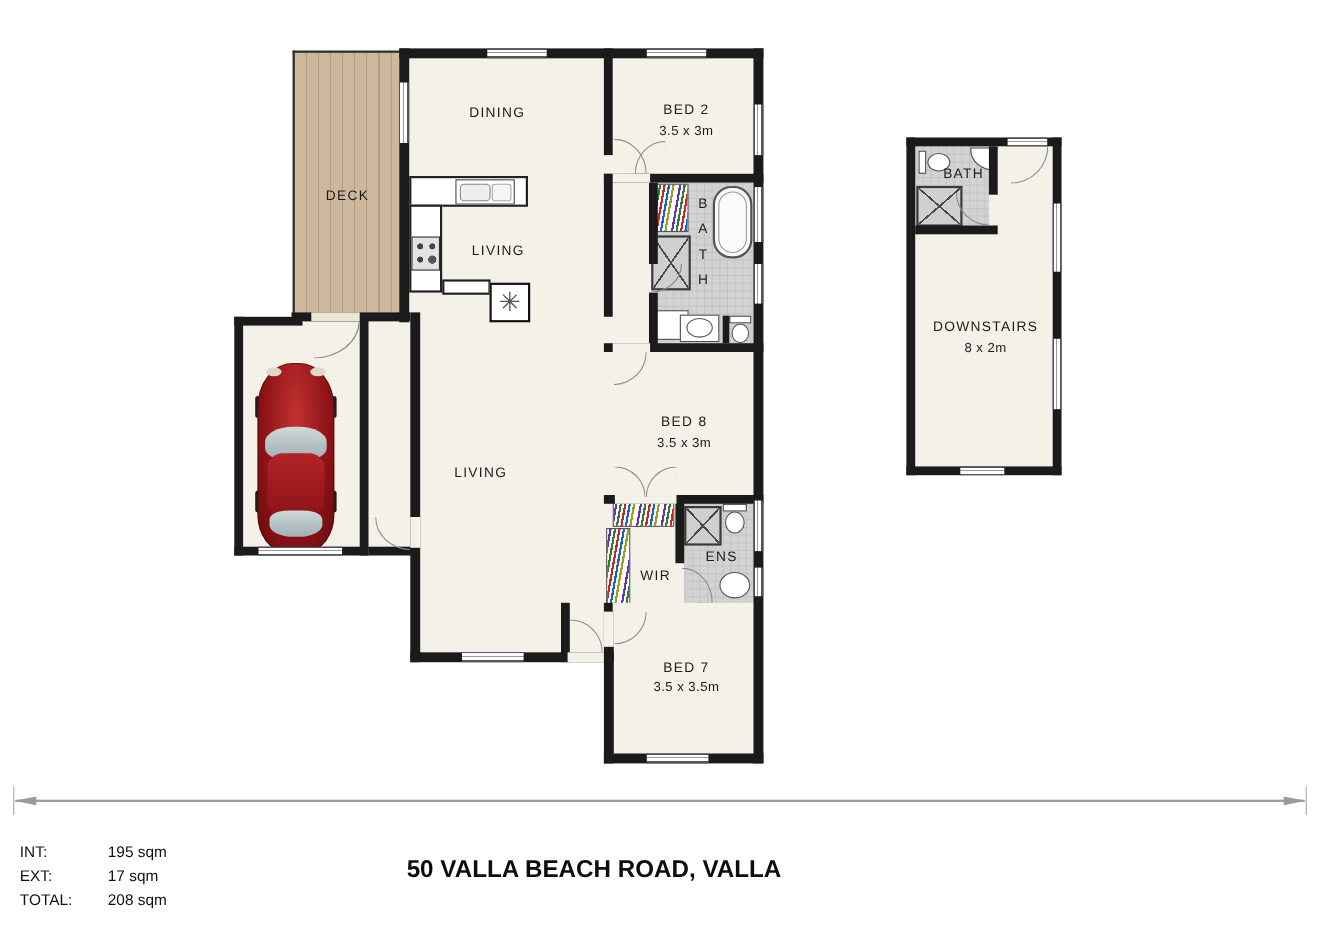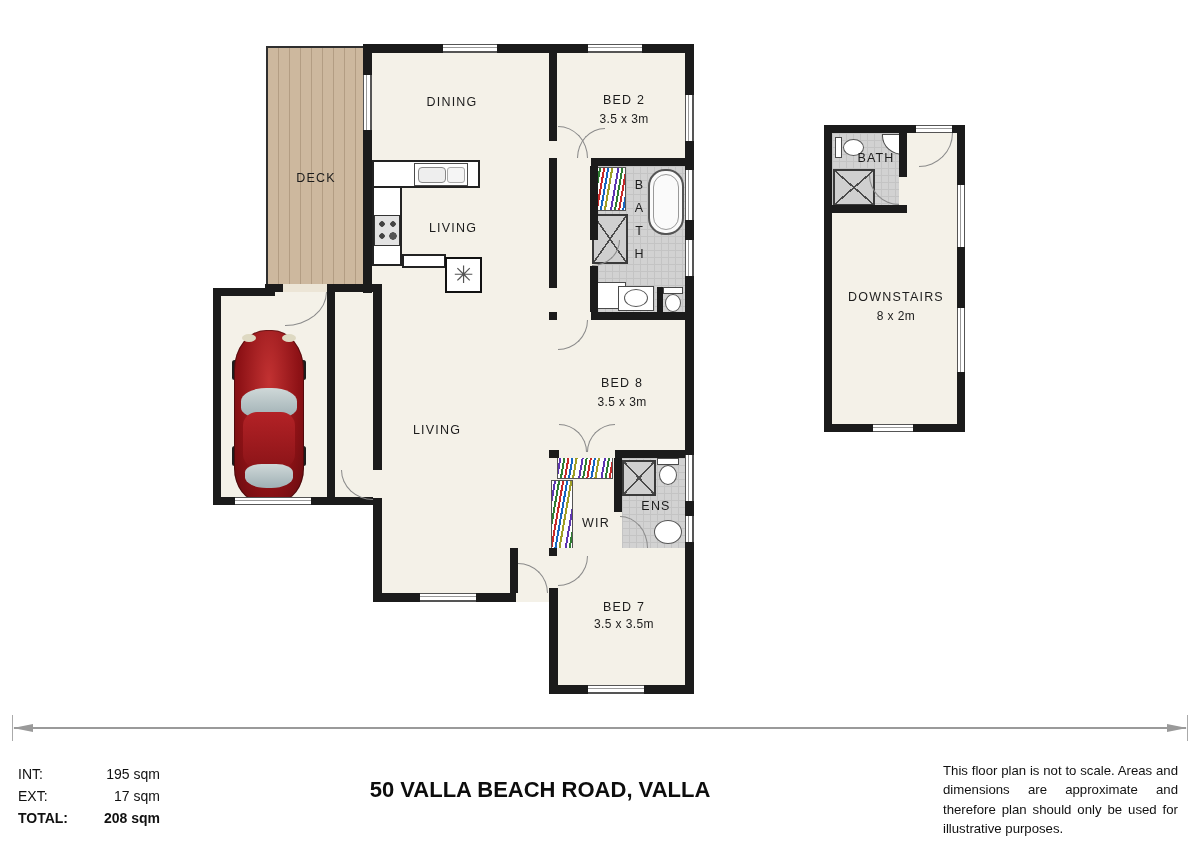--- a/index.html
+++ b/index.html
@@ -44,22 +44,22 @@
           radial-gradient(circle at 18px 8px,#444 2.5px,transparent 3px),
           radial-gradient(circle at 7px 20px,#444 2.5px,transparent 3px),
           radial-gradient(circle at 18px 20px,#555 3.5px,transparent 4px);}
   .dw{position:absolute;background:#fff;border:2.5px solid #111;box-sizing:border-box;
       display:flex;align-items:center;justify-content:center;font-size:24px;color:#555;}
   .scale-line{position:absolute;background:#9a9a9a;}
   .tick{position:absolute;background:#aaa;}
   .arrow{position:absolute;width:0;height:0;border-top:4px solid transparent;border-bottom:4px solid transparent;}
   .areas{position:absolute;left:18px;top:763px;font-size:14px;line-height:22px;color:#111;}
   .alab{display:inline-block;width:80px;}
-  .aval{display:inline-block;width:62px;text-align:right;}
-  .bold{font-weight:bold;}
+  .aval{display:inline-block;width:62px;text-align:left;}
+  .bold{font-weight:normal;}
   .title{position:absolute;left:540px;top:777px;transform:translateX(-50%);
          font-size:22px;font-weight:bold;color:#0d0d0d;white-space:nowrap;}
   .disclaimer{position:absolute;left:943px;top:761px;width:235px;font-size:13.2px;
               line-height:19.4px;text-align:justify;color:#111;}
   .car{position:absolute;left:234px;top:330px;width:70px;height:172px;}
   .car-body{position:absolute;left:0;top:0;right:0;bottom:0;
             background:radial-gradient(ellipse at 50% 30%,#c23232 0%,#8e1216 60%,#650c0f 100%);
             border-radius:32px 32px 26px 26px/40px 40px 34px 34px;
             box-shadow:inset 0 0 0 1px rgba(0,0,0,.35);}
   .car-ws{position:absolute;left:7px;top:58px;width:56px;height:30px;
@@ -236,15 +236,14 @@
     <div>
       <span class="alab">EXT:</span><span class="aval">17 sqm</span>
     </div>
     <div class="bold">
       <span class="alab">TOTAL:</span><span class="aval">208 sqm</span>
     </div>
   </div>
 
   <div class="title">50 VALLA BEACH ROAD, VALLA</div>
 
-  <div class="disclaimer">This floor plan is not to scale. Areas and dimensions are approximate and therefore plan should only be used for illustrative purposes.</div>
 
 </div>
 
 </body></html>

